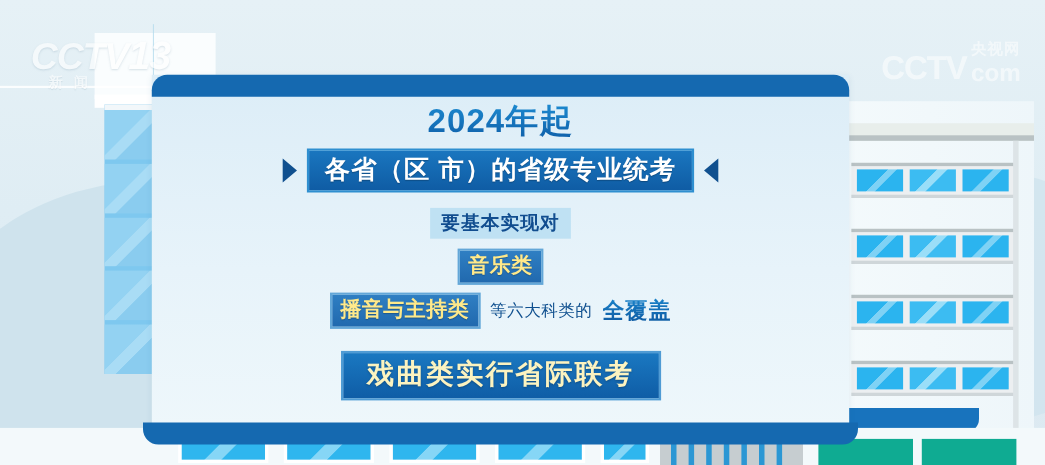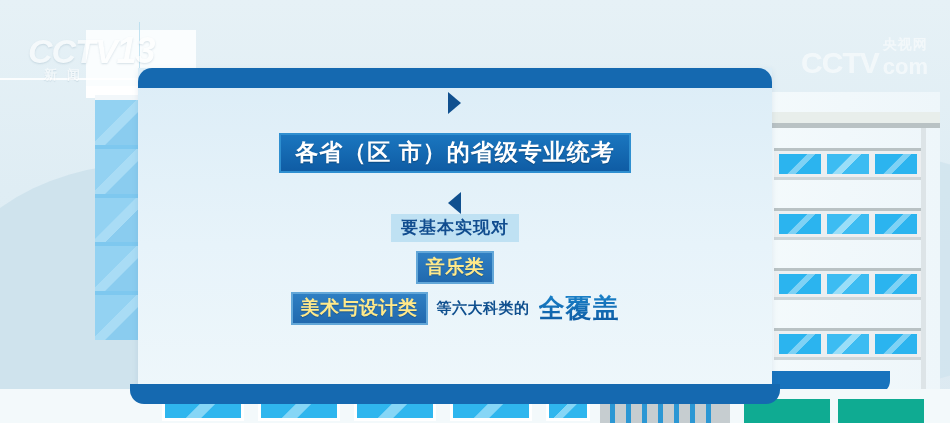--- a/index.html
+++ b/index.html
@@ -151,40 +151,41 @@
     font-size:30px; font-weight:bold;
     color:#1275c4;
     background:linear-gradient(180deg,#1d8ed4 0%, #0e5ba5 100%);
     -webkit-background-clip:text; background-clip:text; -webkit-text-fill-color:transparent;
     letter-spacing:1px;
   }
 
   
   .banner-row {
     margin-top:4px;
-    display:flex; align-items:center; justify-content:space-between; gap:19px;flex-direction:column;
+    display:flex; align-items:center; justify-content:space-between; gap:9px;
   }
   .arrow {
     width:0; height:0;
     border-top:11px solid transparent;
     border-bottom:11px solid transparent;
   }
   .arrow.left  { border-left:13px solid #10508f; }
   .arrow.right { border-right:13px solid #10508f; }
   .banner {
     background:linear-gradient(180deg,#1a76bf 0%, #0f5ca4 100%);
     border:2px solid #2f8fd0;
     color:#ffffff;
     font-size:23px; font-weight:bold; letter-spacing:1px;
     padding:3px 14px 5px;
     line-height:28px;
     text-shadow:0 1px 1px rgba(0,0,0,.25);
   }
 
   .mid-label {
+    margin-top:14px;
     background:#bfe1f3;
     color:#114d8f;
     font-size:17px; font-weight:bold; letter-spacing:1px;
     padding:2px 10px 3px;
     line-height:23px;
   }
 
   .tags {
     margin-top:9px;
     width:500px;
@@ -196,24 +197,24 @@
   .tag {
     background:linear-gradient(180deg,#2f7fc3 0%, #2169ae 100%);
     border:2px solid #63a7d8;
     color:#ffe98a;
     font-size:19px; font-weight:bold; letter-spacing:.5px;
     padding:2px 8px 3px;
     line-height:24px;
     text-shadow:0 1px 1px rgba(0,0,0,.22);
   }
   .plain-small {
-    color:#10508f; font-size:15px; font-weight:bold; letter-spacing:.5px;
+    color:#10508f; font-size:15px; font-weight:normal; letter-spacing:.5px;
   }
   .plain-big {
-    color:#0e5ba5; font-size:26px; font-weight:bold; letter-spacing:1px;
+    color:#0e5ba5; font-size:20px; font-weight:bold; letter-spacing:1px;
     background:linear-gradient(180deg,#1b86cd 0%, #0d569e 100%);
     -webkit-background-clip:text; background-clip:text; -webkit-text-fill-color:transparent;
   }
 
   .footer-banner {
     margin-top:20px;
     background:linear-gradient(180deg,#1a78c1 0%, #0f5da6 100%);
     border:2px solid #4f9bd4;
     color:#fcf3c0;
     font-size:25px; font-weight:bold; letter-spacing:2px;
@@ -348,34 +349,36 @@
     </span>
   </div>
 
   <div class="panel"></div>
   <div class="panel-top"></div>
   <div class="panel-bottom"></div>
 
   <div class="content">
 
 
+    <div class="year">2024年起</div>
 
     <div class="banner-row">
       <span class="arrow left"></span>
       <span class="banner">各省（区 市）的省级专业统考</span>
       <span class="arrow right"></span>
     </div>
 
     <div class="mid-label">要基本实现对</div>
 
     <div class="tags">
       <span class="tag">音乐类</span>
     </div>
 
     <div class="tags row2">
-      <span class="tag">美术与设计类</span>
+      <span class="tag">播音与主持类</span>
       <span class="plain-small">等六大科类的</span>
       <span class="plain-big">全覆盖</span>
     </div>
 
+    <div class="footer-banner">戏曲类实行省际联考</div>
   </div>
 
 </div>
 
 </body></html>

